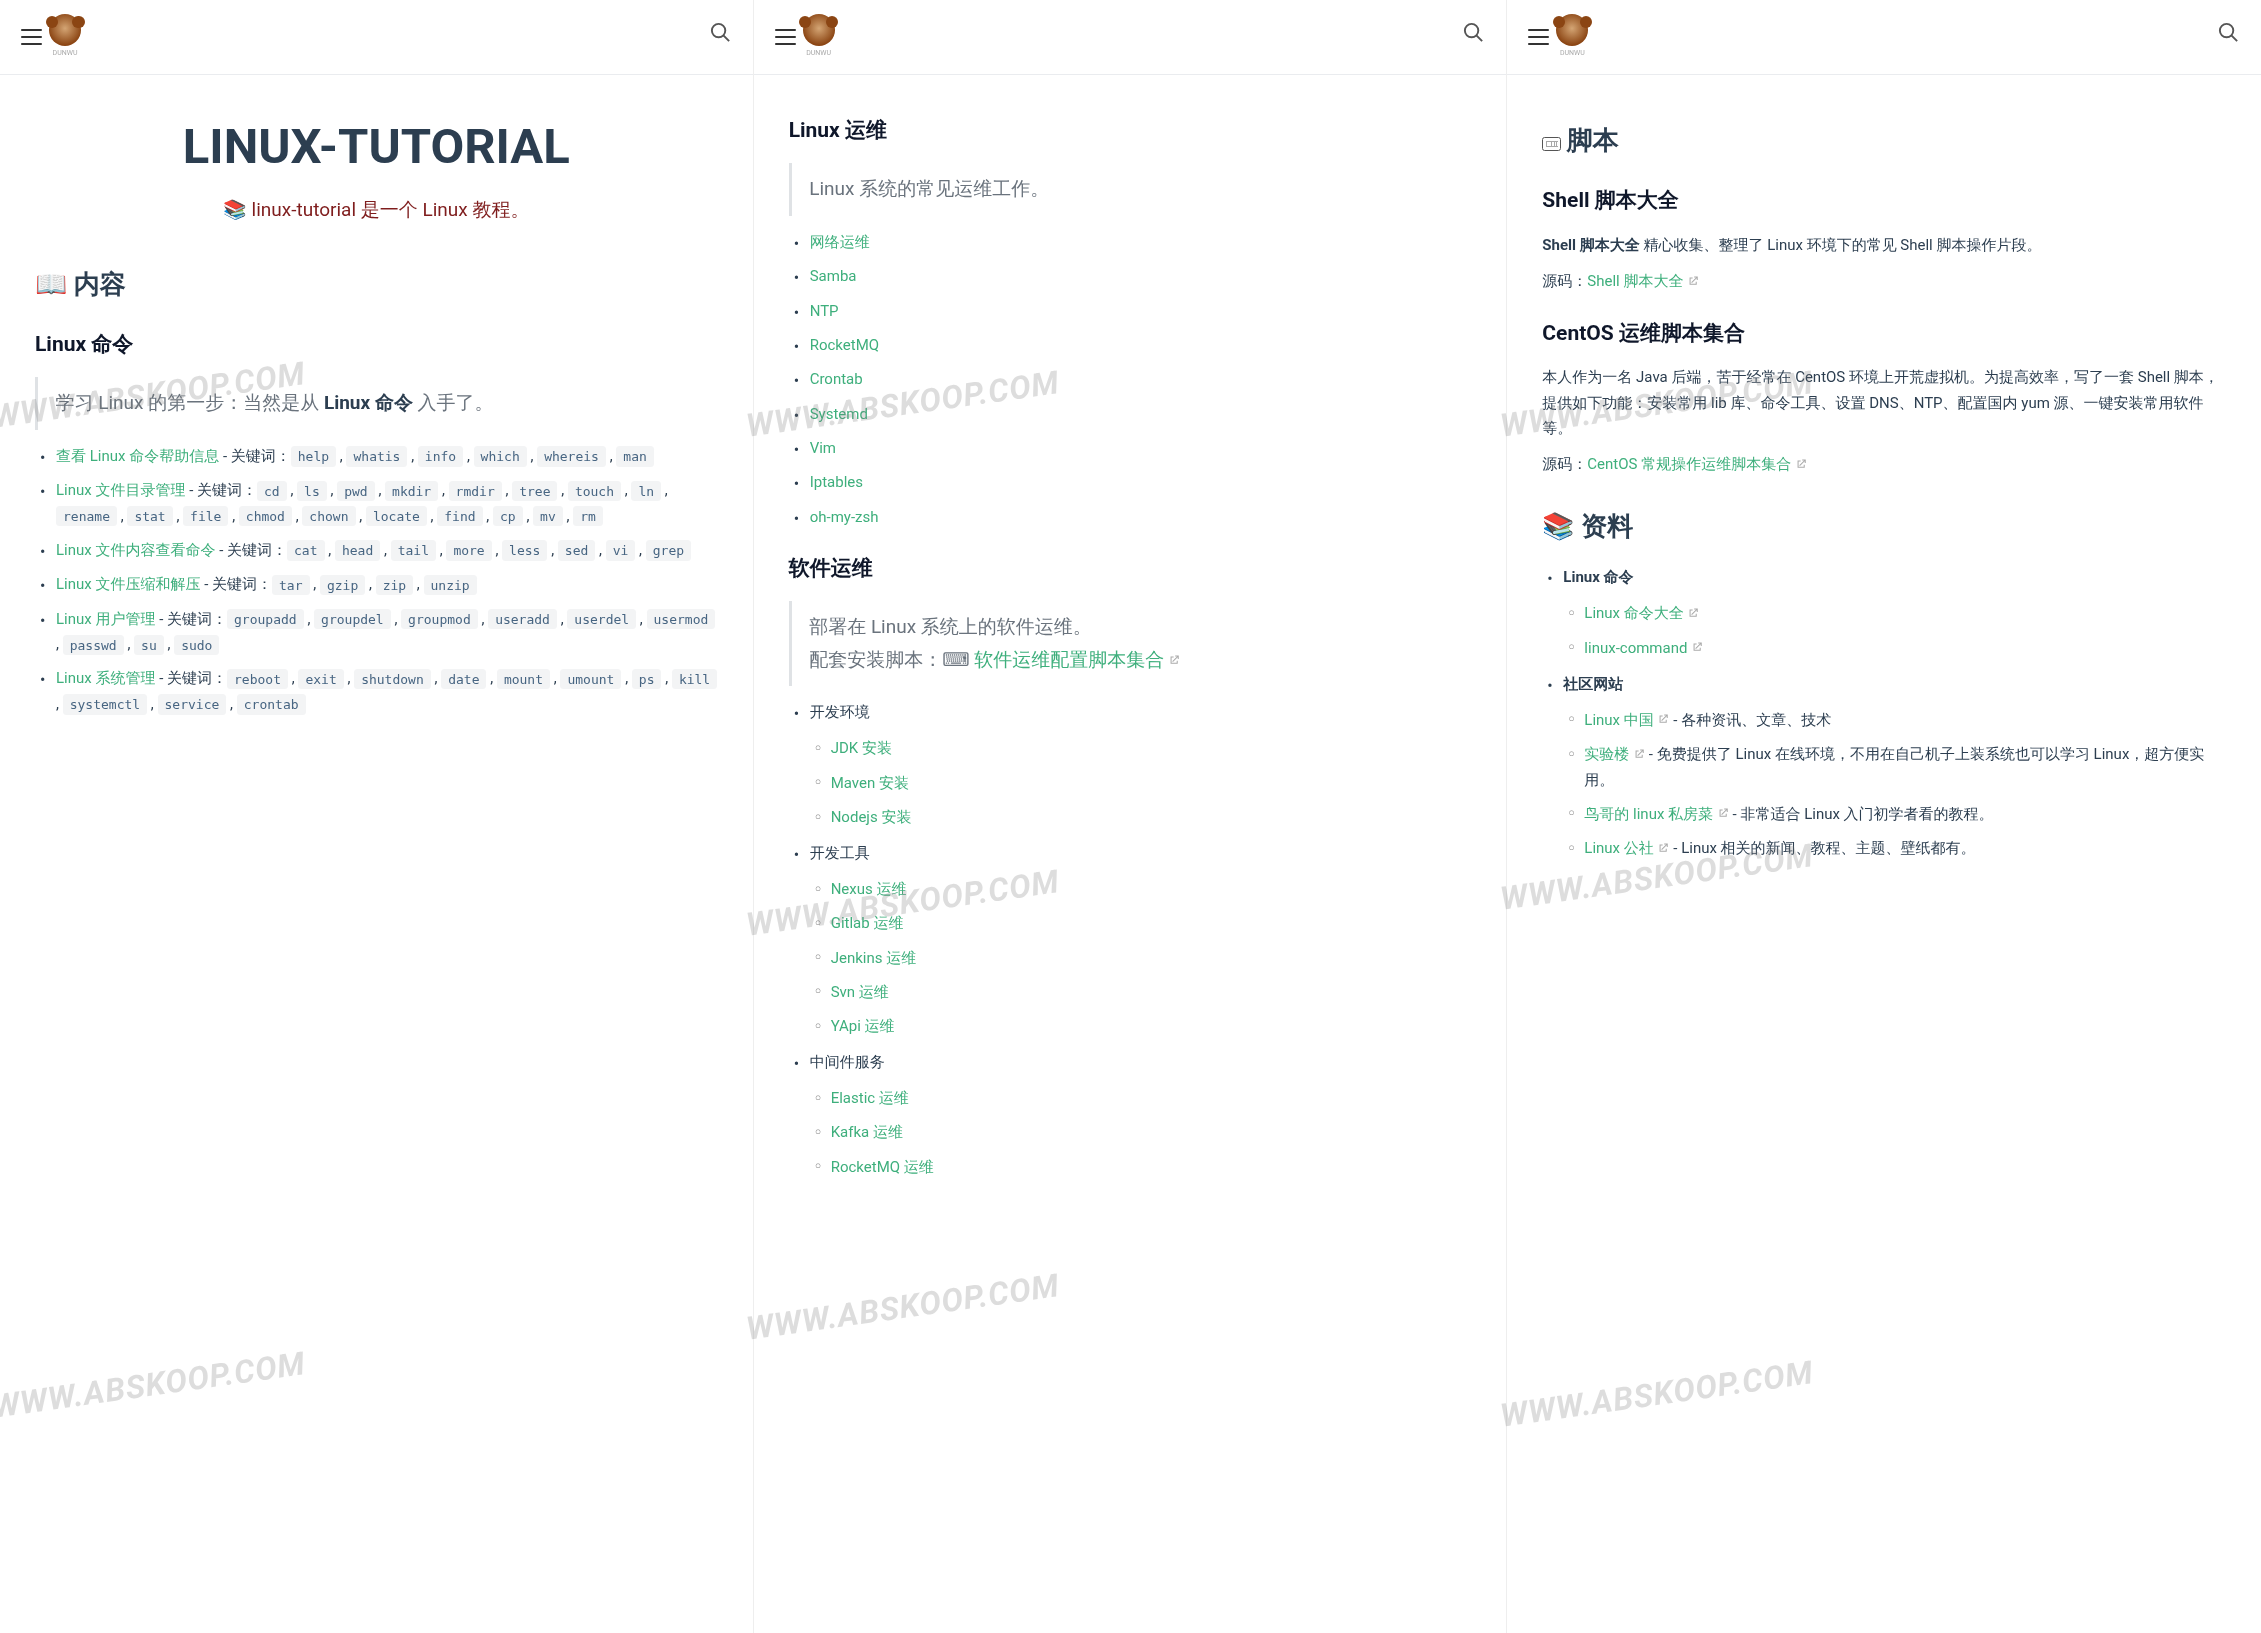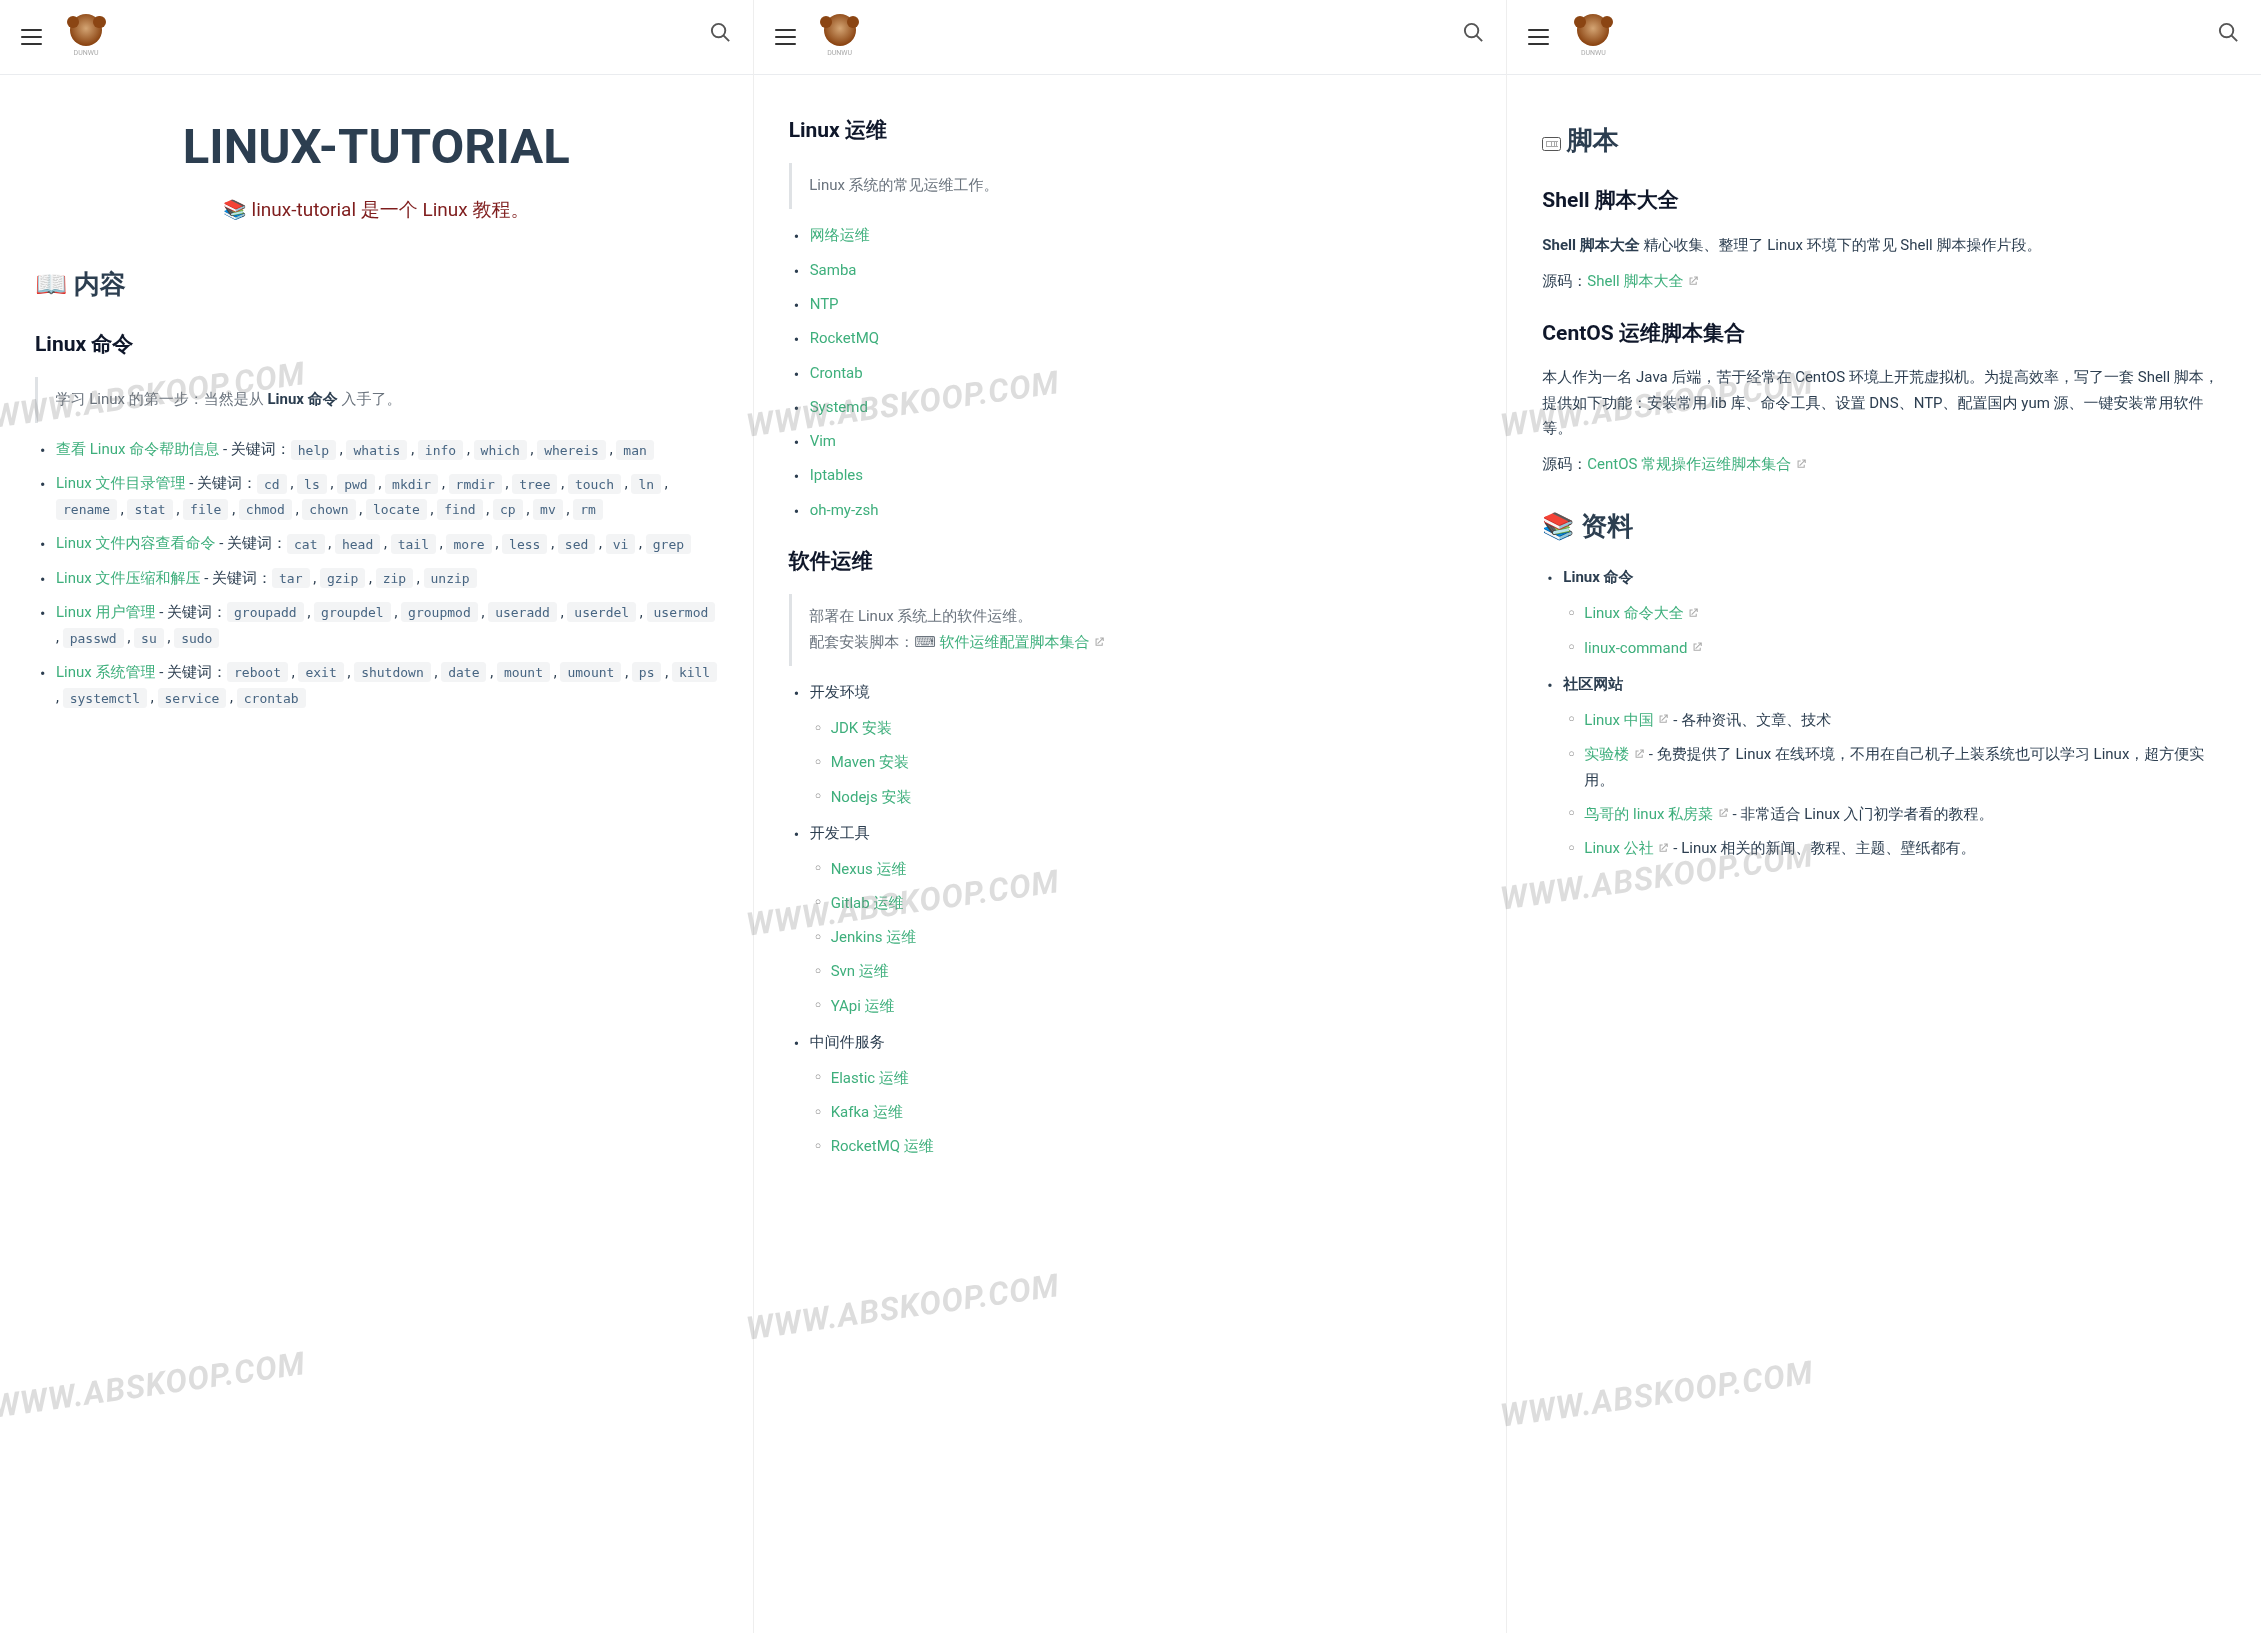--- a/index.html
+++ b/index.html
@@ -24,21 +24,21 @@
 }
 .col:last-child { border-right: none; }
 .header {
   display: flex;
   align-items: center;
   justify-content: space-between;
   padding: 14px 21px;
   border-bottom: 0.9px solid #eaecef;
   background: #fff;
 }
-.header-left { display: flex; align-items: center; gap: 28px; }
+.header-left { display: flex; align-items: center; gap: 7px; }
 .hamburger {
   display: flex;
   flex-direction: column;
   gap: 4.4px;
   cursor: pointer;
 }
 .hamburger span {
   width: 21px;
   height: 2.6px;
   background: #333;
@@ -101,21 +101,21 @@
   font-size: 21px;
   font-weight: 700;
   margin: 21px 0 14px;
   color: #0f172a;
 }
 .blockquote {
   border-left: 3.5px solid #dfe2e5;
   color: #6a737d;
   padding: 10.5px 17.5px;
   margin: 14px 0;
-  font-size: 15px;
+  font-size: 19px;
 }
 ul { list-style: none; padding-left: 21px; margin: 10.5px 0; }
 ul li { position: relative; margin: 8.8px 0; font-size: 15px; }
 ul > li::before {
   content: "•";
   position: absolute;
   left: -16px;
   color: #2c3e50;
   font-size: 16px;
 }

